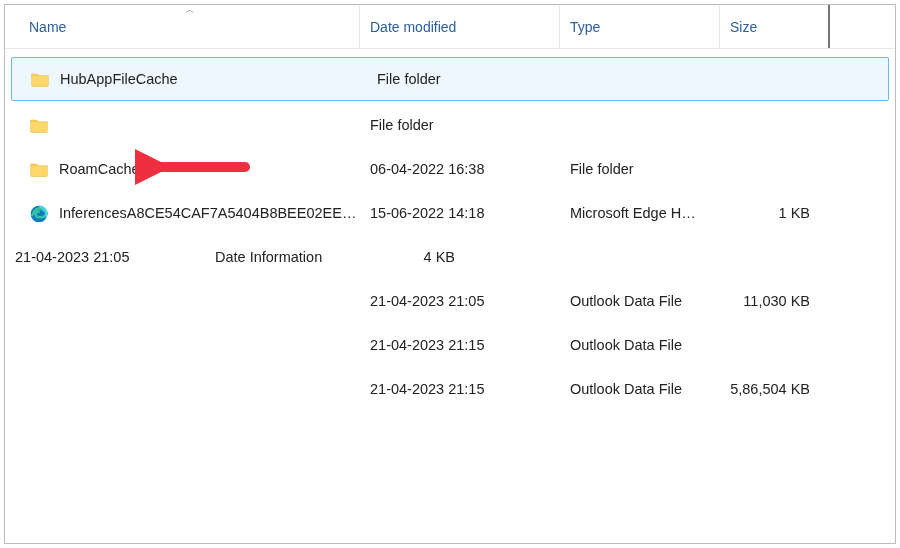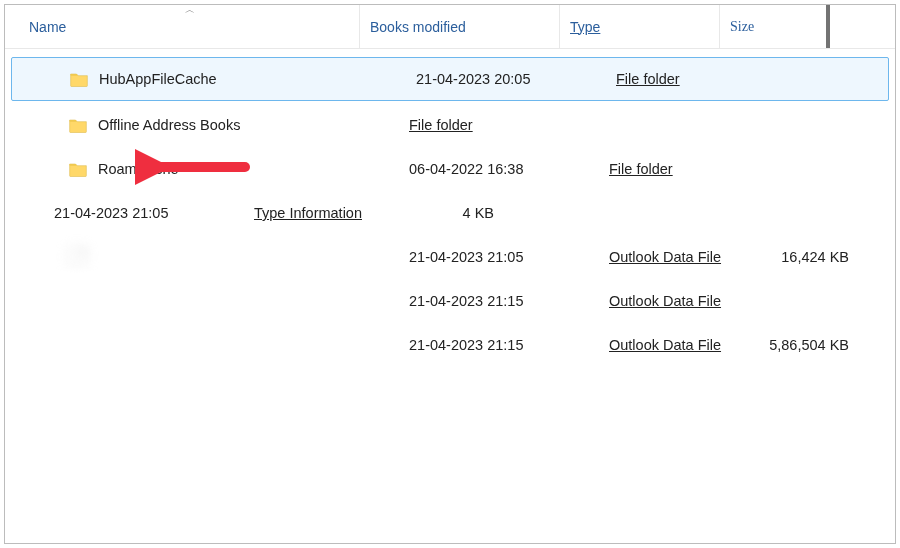--- a/index.html
+++ b/index.html
@@ -23,47 +23,46 @@
   .header-row {
     display: flex;
     height: 44px;
     border-bottom: 1px solid #e8e8e8;
     align-items: center;
     font-size: 14px;
     color: #2b5e9c;
   }
   .col-name   { width: 355px; padding-left: 24px; display:flex; align-items:center; gap:4px;}
   .col-date   { width: 200px; padding-left: 10px; }
-  .col-type   { width: 160px; padding-left: 10px; text-decoration: underline; }
+  .col-type   { width: 160px; padding-left: 10px; }
   .col-size   { width: 110px; padding-left: 10px; text-align: left; }
   .header-row .col-name,
   .header-row .col-date,
   .header-row .col-type,
   .header-row .col-size {
     border-right: 1px solid #e8e8e8;
     height: 100%;
     display:flex;
     align-items:center;
   }
-  .header-row .col-size { border-right: 4px solid #737373; font-family: Liberation Serif, serif; }
+  .header-row .col-size { border-right: 2px solid #737373; }
   .sort-caret {
     position: absolute;
     top: -2px;
     left: 180px;
     font-size: 10px;
     color: #666;
   }
   .rows { padding-top: 6px; }
   .row {
     display: flex;
     align-items: center;
     height: 44px;
     font-size: 14.5px;
     color: #222;
-    padding-left: 39px;
   }
   .row.selected {
     border: 1px solid #6db7ed;
     background: #eef7fe;
     border-radius: 2px;
     margin: 2px 6px;
   }
   .row.selected .col-name { padding-left: 18px; }
   .row .col-name { display:flex; align-items:center; gap:10px; white-space:nowrap; overflow:hidden; text-overflow:ellipsis;}
   .row .name-text { overflow:hidden; text-overflow:ellipsis; white-space:nowrap; max-width: 300px;}
@@ -117,21 +116,21 @@
 
 <div class="explorer">
 
   <span class="sort-caret">︿</span>
 
   <div class="header-row">
     <div class="col-name">
       <span>Name</span>
     </div>
     <div class="col-date">
-      <span>Books modified</span>
+      <span>Date modified</span>
     </div>
     <div class="col-type">
       <span>Type</span>
     </div>
     <div class="col-size">
       <span>Size</span>
     </div>
   </div>
 
   <div class="rows">
@@ -139,69 +138,82 @@
     <div class="row selected">
       <div class="col-name">
         <span class="icon folder-icon">
           <svg viewBox="0 0 24 20">
               <path d="M2 4 h7 l2 2 h11 v12 a1 1 0 0 1 -1 1 H3 a1 1 0 0 1 -1 -1 Z" fill="#ffd869" stroke="#d9b33c" stroke-width="0.6"></path>
               <path d="M2 4 h7 l2 2 H2 Z" fill="#f0c94f"></path>
             </svg>
         </span>
         <span class="name-text">HubAppFileCache</span>
       </div>
-      <div class="col-date">21-04-2023 20:05</div>
       <div class="col-type">File folder</div>
       <div class="col-size"></div>
     </div>
 
     <div class="row">
       <div class="col-name">
         <span class="icon folder-icon">
           <svg viewBox="0 0 24 20">
               <path d="M2 4 h7 l2 2 h11 v12 a1 1 0 0 1 -1 1 H3 a1 1 0 0 1 -1 -1 Z" fill="#ffd869" stroke="#d9b33c" stroke-width="0.6"></path>
               <path d="M2 4 h7 l2 2 H2 Z" fill="#f0c94f"></path>
             </svg>
         </span>
-        <span class="name-text">Offline Address Books</span>
       </div>
       <div class="col-type">File folder</div>
       <div class="col-size"></div>
     </div>
 
     <div class="row">
       <div class="col-name">
         <span class="icon folder-icon">
           <svg viewBox="0 0 24 20">
               <path d="M2 4 h7 l2 2 h11 v12 a1 1 0 0 1 -1 1 H3 a1 1 0 0 1 -1 -1 Z" fill="#ffd869" stroke="#d9b33c" stroke-width="0.6"></path>
               <path d="M2 4 h7 l2 2 H2 Z" fill="#f0c94f"></path>
             </svg>
         </span>
         <span class="name-text">RoamCache</span>
       </div>
       <div class="col-date">06-04-2022 16:38</div>
       <div class="col-type">File folder</div>
       <div class="col-size"></div>
     </div>
 
+    <div class="row">
+      <div class="col-name">
+        <span class="icon edge-icon">
+          <svg viewBox="0 0 24 24">
+              <circle cx="12" cy="12" r="10" fill="#0b7cc0"></circle>
+              <path d="M4 13 q7 -14 17 -2 q-1 5 -8 5 q-5 0 -5 -4 q0 -3 4 -3" fill="none" stroke="#38c1a0" stroke-width="3" stroke-linecap="round"></path>
+              <path d="M12 3 a9 9 0 0 1 9 9 q0 2 -2 3" fill="none" stroke="#4dd4e6" stroke-width="3"></path>
+            </svg>
+        </span>
+        <span class="name-text">InferencesA8CE54CAF7A5404B8BEE02EE…</span>
+      </div>
+      <div class="col-date">15-06-2022 14:18</div>
+      <div class="col-type">Microsoft Edge H…</div>
+      <div class="col-size">1 KB</div>
+    </div>
 
     <div class="row">
       <div class="col-date">21-04-2023 21:05</div>
-      <div class="col-type">Type Information</div>
+      <div class="col-type">Date Information</div>
       <div class="col-size">4 KB</div>
     </div>
 
     <div class="row blurred">
       <div class="col-name">
         <span class="icon file-icon"></span>
         <span class="name-text"></span>
       </div>
       <div class="col-date">21-04-2023 21:05</div>
       <div class="col-type">Outlook Data File</div>
-      <div class="col-size">16,424 KB</div>
+      <div class="col-size">11,030 KB</div>
     </div>
 
     <div class="row blurred">
       <div class="col-name">
         <span class="icon file-icon"></span>
         <span class="name-text"></span>
       </div>
       <div class="col-date">21-04-2023 21:15</div>
       <div class="col-type">Outlook Data File</div>
     </div>

